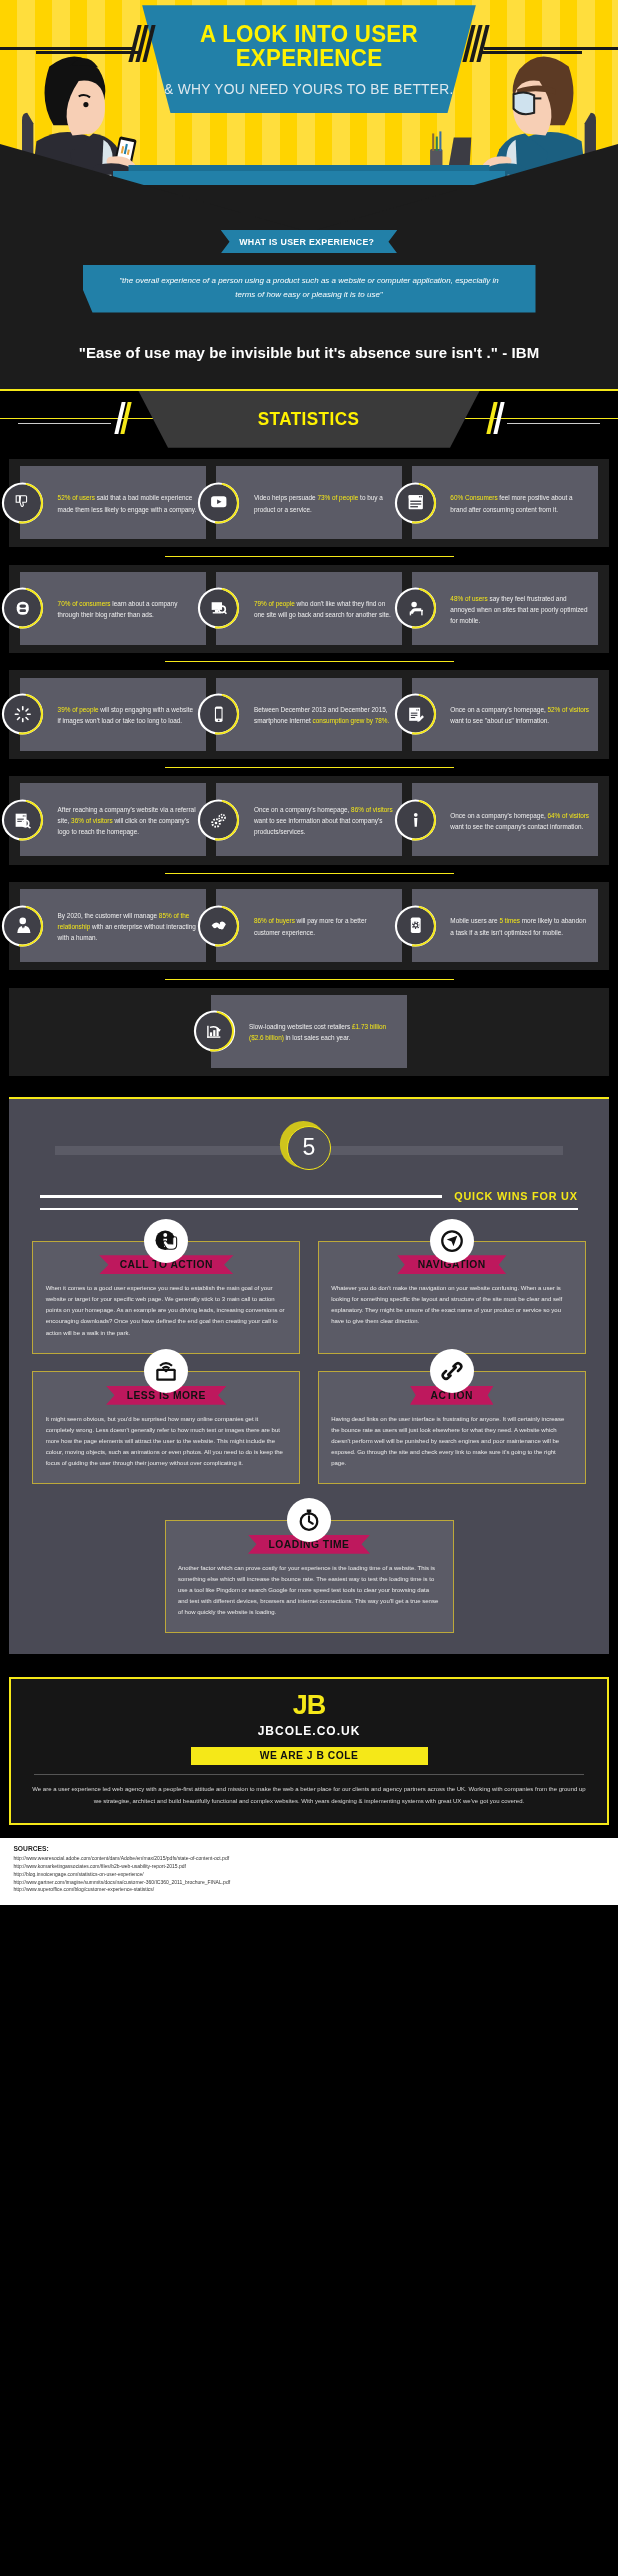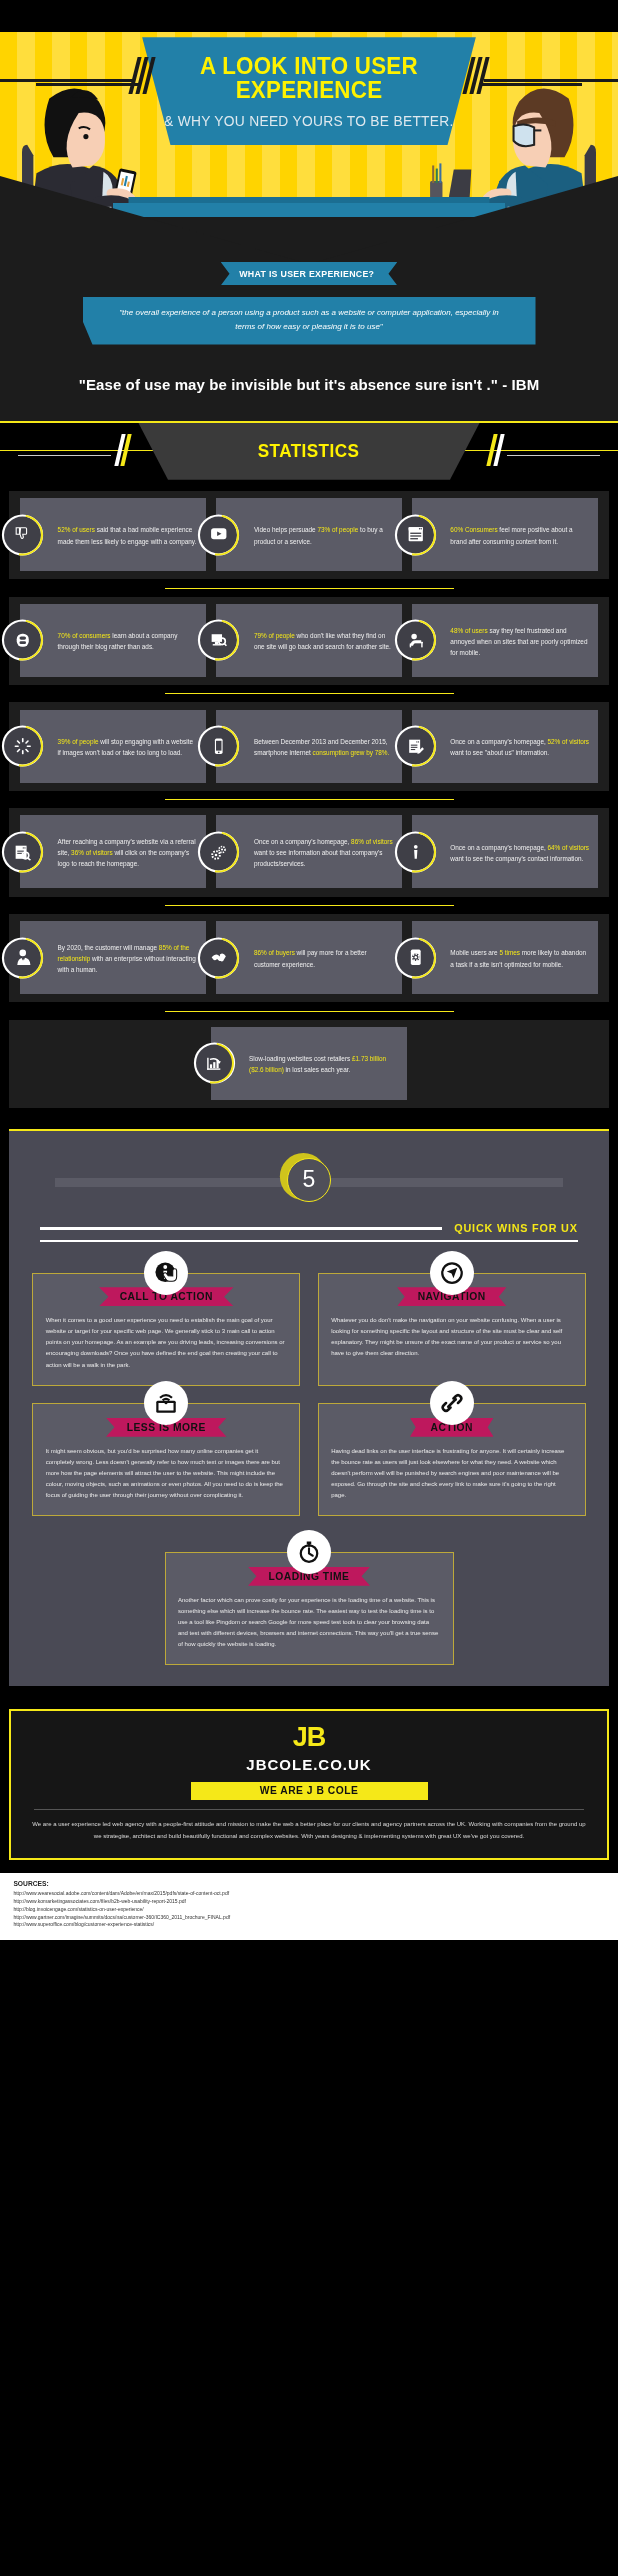--- a/index.html
+++ b/index.html
@@ -3,21 +3,21 @@
 <meta charset="utf-8">
 <style>
   * { box-sizing: border-box; margin: 0; padding: 0; }
   body {
     width: 618px;
     background: #000;
     font-family: "Liberation Sans", sans-serif;
     color: #fff;
     overflow-x: hidden;
   }
-  .page { width: 618px; position: relative; margin-top: 32px; }
+  .page { width: 618px; position: relative; }
 
   
   .hero {
     position: relative;
     height: 185px;
     background: repeating-linear-gradient(
       90deg,
       #FFD400 0px, #FFD400 17.5px,
       #FFDE3D 17.5px, #FFDE3D 35px
     );
@@ -213,21 +213,21 @@
 
   
   .brand {
     margin:23px 9.3px 0; background:#161616; border:2.1px solid #F5E818;
     padding:13.4px 17.5px 15.5px; text-align:center;
   }
   .brand-logo {
     font-size:27px; font-weight:bold; color:#F5E818; letter-spacing:-1px;
     line-height:1;
   }
-  .brand-url { margin-top:5.2px; font-size:15px; font-weight:bold; color:#fff; letter-spacing:1px; }
+  .brand-url { margin-top:5.2px; font-size:12px; font-weight:bold; color:#fff; letter-spacing:1px; }
   .brand-we {
     margin:8.2px auto 0; background:#F5E818; color:#111; font-weight:bold;
     font-size:10.3px; letter-spacing:0.5px; padding:3.6px 0; width:237px;
   }
   .brand-spec { margin-top:9.3px; font-size:12.4px; font-weight:bold; color:#fff; letter-spacing:0.5px; }
   .brand-sep { height:1px; background:#555; margin:9.3px 5.2px; }
   .brand-desc { font-size:6px; line-height:1.9; color:#dcdcdc; }
 
   
   .sources { background:#fff; color:#222; padding:7.2px 13.4px 11.3px; margin-top:13.4px; }

